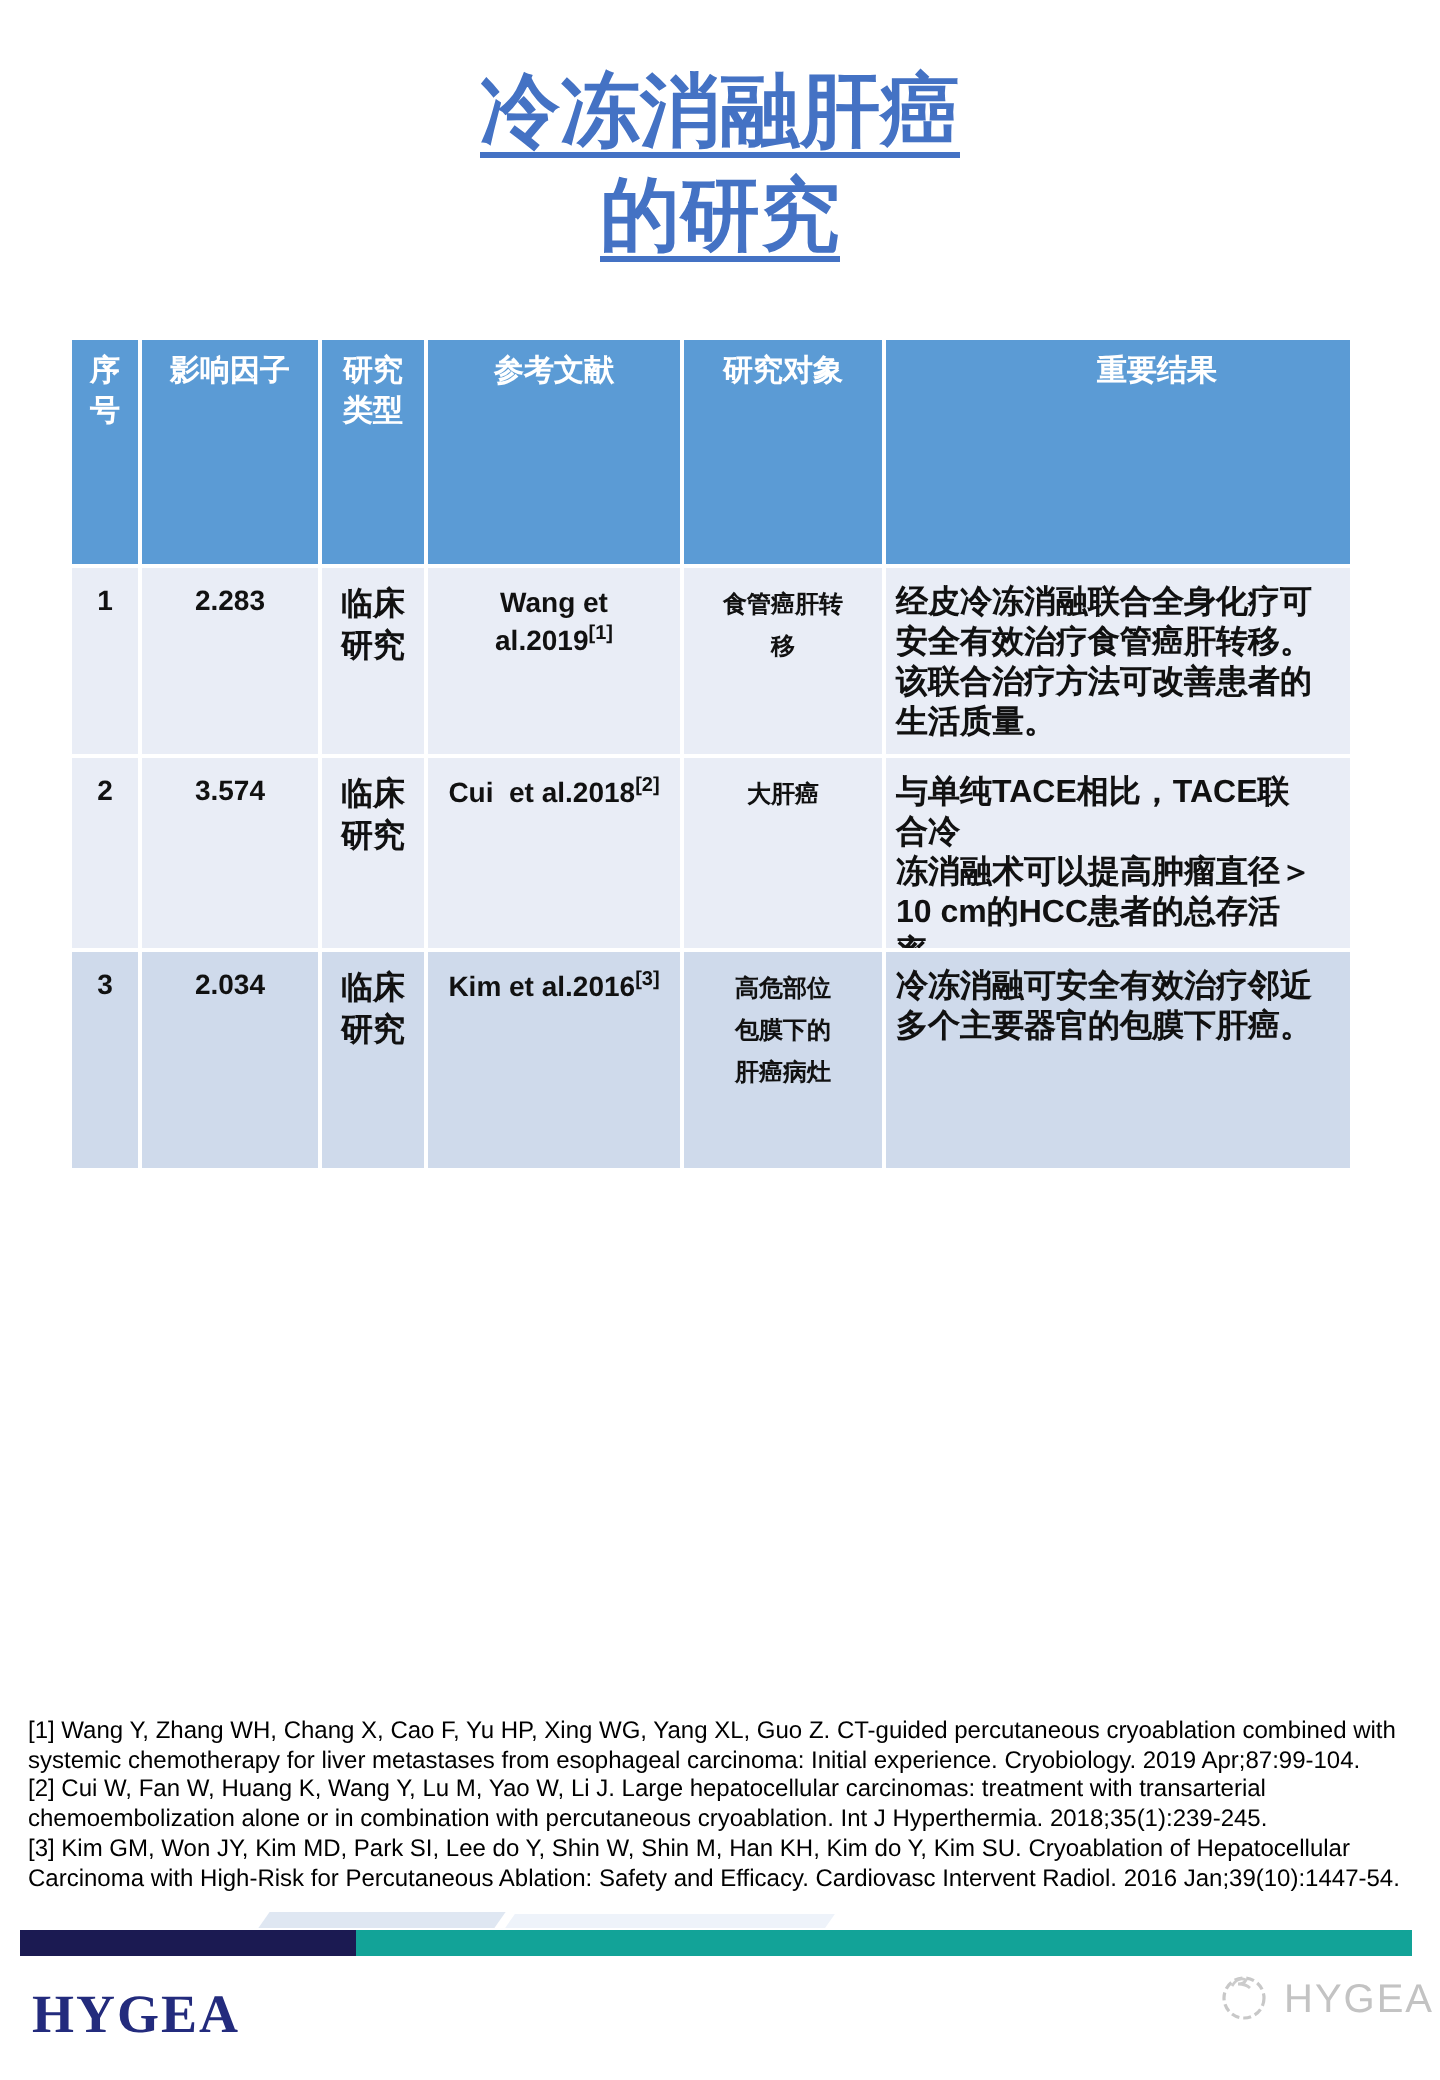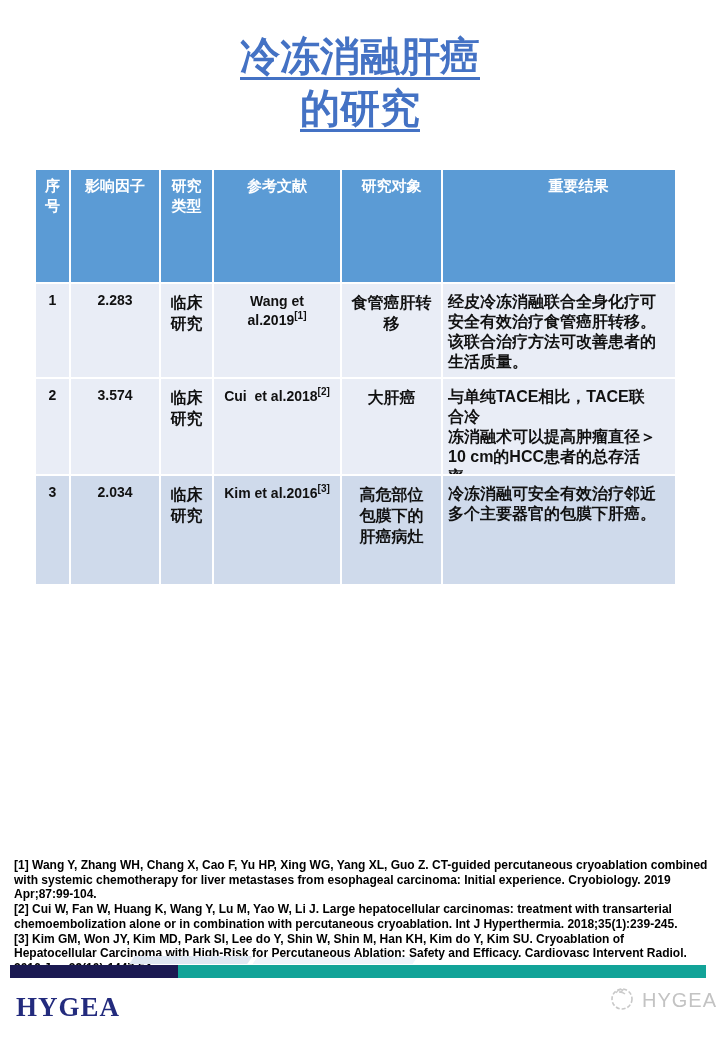--- a/index.html
+++ b/index.html
@@ -45,29 +45,29 @@
   .body-row .cell { color:#111111; font-weight:bold; padding-top:8px; }
   .row-a .cell { background:#E9EDF6; }
   .row-b .cell { background:#CFDAEB; }
   .r1 { height:93px; }
   .r2 { height:95px; }
   .r3 { height:108px; }
   .num-cell { text-align:center; font-size:14px; }
   .type-cell, .ref-cell, .subj-cell { text-align:center; }
   .type-cell { font-size:16px; line-height:21px; }
   .ref-cell { font-size:14px; line-height:19px; }
-  .subj-cell { font-size:16px; line-height:21px; }
+  .subj-cell { font-size:12px; line-height:21px; }
   .result-cell { text-align:left; padding:8px 16px 0 5px; font-size:16px; line-height:20px; }
   .pre { white-space:pre-wrap; }
   sup.refsup { font-size:10px; font-weight:bold; vertical-align:super; line-height:0; }
 
   
   .footnotes {
     position:absolute; left:14px; top:858px; width:694px;
-    color:#000000; font-size:12px; line-height:14.7px; font-weight:bold;
+    color:#000000; font-size:12px; line-height:14.7px; font-weight:normal;
   }
 
   
   .deco-strip1 {
     position:absolute; left:132px; top:956px; width:118px; height:8px;
     background:#dfe7f2; transform:skewX(-35deg);
   }
   .deco-strip2 {
     position:absolute; left:255px; top:957px; width:160px; height:7px;
     background:#eef3fa; transform:skewX(-35deg);

